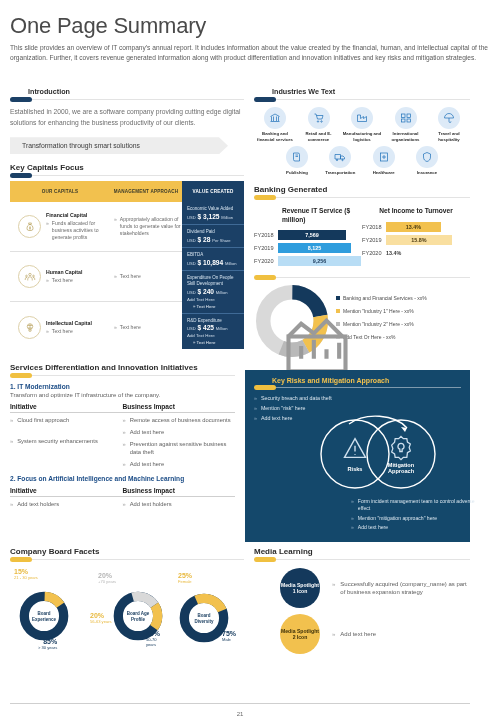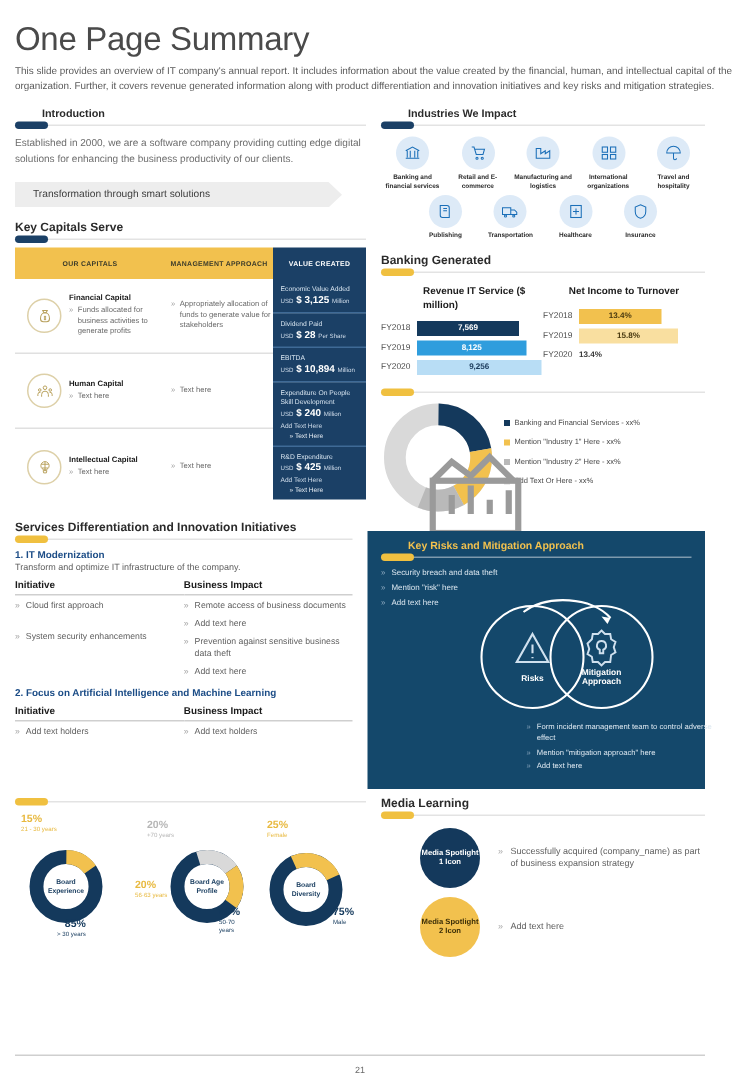--- a/index.html
+++ b/index.html
@@ -44,21 +44,21 @@
   }
   .rule:before {
     content: ""; position: absolute; left: 0; top: -2px;
     width: 22px; height: 5px; border-radius: 3px; background: #1b4066;
   }
   .rule.gold:before { background: #f0c040; }
   .rule.white { background: rgba(255,255,255,.45); }
   .rule.white:before { background: #f0c040; }
 
   
-  .cols { display: flex; gap: 10px; margin-top: 8px; }
+  .cols { display: flex; gap: 10px; margin-top: 24px; }
   .col { width: 234px; }
 
   
   .intro-text {
     font-size: 6.7px; color: #6d6d6d; line-height: 1.65; margin-top: 6px;
   }
   .chev {
     margin-top: 9px; height: 17px; background: #ededed;
     position: relative; display: flex; align-items: center;
     padding-left: 12px; font-size: 6.8px; color: #3c3c3c; width: 218px;
@@ -222,21 +222,21 @@
 
   <div class="cols">
 
     <div class="col">
 
       <div class="sec-title small" style="padding-left:18px">Introduction</div>
       <div class="rule"></div>
       <div class="intro-text">Established in 2000, we are a software company providing cutting edge digital solutions for enhancing the business productivity of our clients.</div>
       <div class="chev">Transformation through smart solutions</div>
 
-      <div class="sec-title" style="margin-top:9px">Key Capitals Serve</div>
+      <div class="sec-title" style="margin-top:9px">Key Capitals Focus</div>
       <div class="rule"></div>
 
       <div class="kpi">
         <div class="kpi-left">
           <div class="kpi-cols">
             <div class="kc1">
               <div class="kpi-hdr">OUR CAPITALS</div>
             </div>
             <div class="kc2">
               <div class="kpi-hdr">MANAGEMENT APPROACH</div>
@@ -364,21 +364,21 @@
               <span>$ 425</span>
               <small>Million</small></div>
             <div class="vc-sub">Add Text Here</div>
             <div class="vc-sub2">» <span>Text Here</span></div>
           </div>
         </div>
       </div>
     </div>
 
     <div class="col">
-      <div class="sec-title small" style="padding-left:18px">Industries We Impact</div>
+      <div class="sec-title small" style="padding-left:18px">Industries We Text</div>
       <div class="rule"></div>
 
       <div class="ind-panel">
         <div class="ind-row">
           <div class="ind">
             <div class="ind-ic">
                 <svg viewBox="0 0 24 24" fill="none" stroke="#1b6fb8" stroke-width="1.4">
                   <path d="M3 9l9-5 9 5M5 9v9M9 9v9M15 9v9M19 9v9M3 19h18"></path>
                 </svg>
               </div>
@@ -656,20 +656,21 @@
               <i>»</i>
               <span>Add text here</span>
             </div>
         </div>
       </div>
     </div>
   </div>
 
   <div class="cols" style="margin-top:5px">
     <div class="col">
+      <div class="sec-title">Company Board Facets</div>
       <div class="rule gold"></div>
 
       <div class="facet-row">
 
         <div class="facet">
           <div class="fl gold" style="left:4px;top:0">
             <span>15%</span>
             <small>21 - 30 years</small>
           </div>
           <div class="fd" style="left:8px;top:22px">

